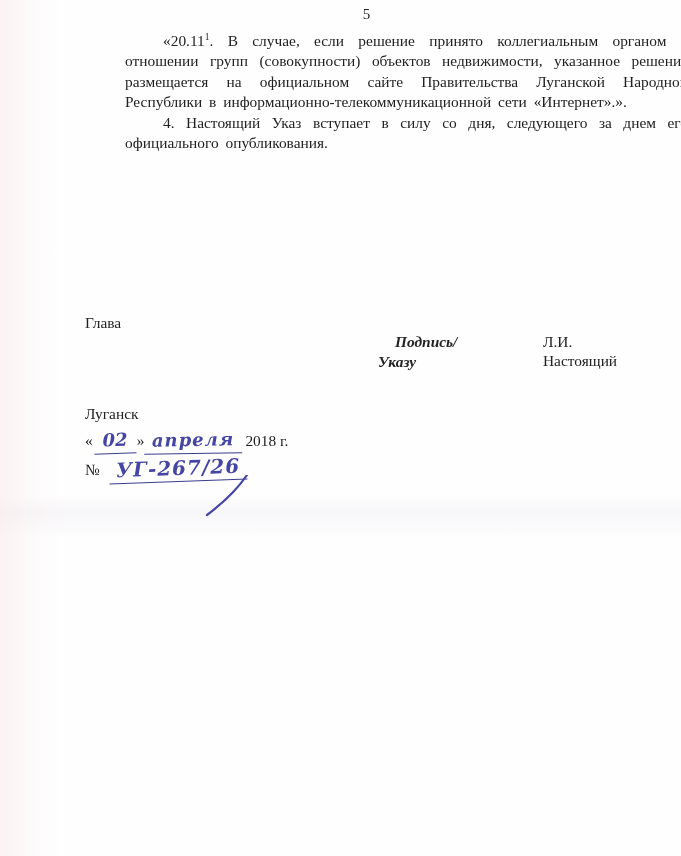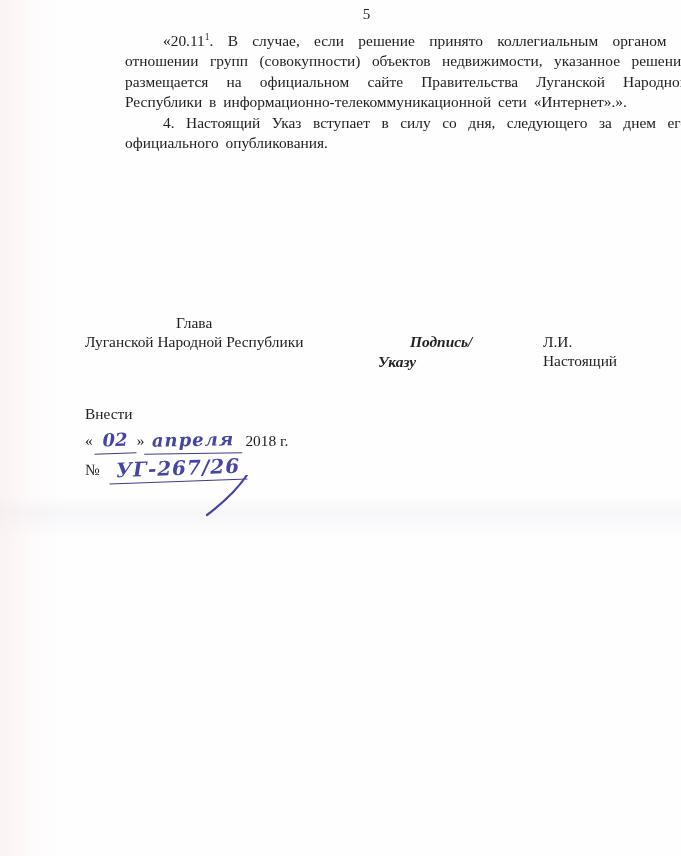--- a/index.html
+++ b/index.html
@@ -59,21 +59,21 @@
   .sig-left {
     position: absolute; left: 0; top: 0;
     width: max-content;
     text-align: center;
   }
   .sig-mid {
     position: absolute; left: 293px; top: 19px;
     font-weight: bold; font-style: italic;
     line-height: 20px;
   }
-  .stamp-l1 { margin-left: 32px; font-style: italic; }
+  .stamp-l1 { margin-left: 17px; font-style: italic; }
   .sig-right {
     position: absolute; left: 458px; top: 19px;
   }
   .footer {
     position: absolute;
     left: 85px; top: 405px;
     font-size: 15.4px;
   }
   .city { margin-bottom: 4px; }
   .date-line { line-height: 26px; white-space: nowrap; }
@@ -123,31 +123,30 @@
   <div class="page-number">5</div>
 
   <div class="body-text">
     <p class="para"><span>«20.11</span><sup class="fnote">1</sup><span>. В случае, если решение принято коллегиальным органом в отношении групп (совокупности) объектов недвижимости, указанное решение размещается на официальном сайте Правительства Луганской Народной Республики в информационно-телекоммуникационной сети «Интернет».».</span></p>
     <p class="para">4. Настоящий Указ вступает в силу со дня, следующего за днем его официального опубликования.</p>
   </div>
 
   <div class="signature">
     <div class="sig-left">
       <div>Глава</div>
-      <div>Луганской Народной Республики</div>
     </div>
     <div class="sig-mid">
       <div class="stamp-l1">Подпись/</div>
       <div class="stamp-l2">Указу</div>
     </div>
     <div class="sig-right">Л.И. Настоящий</div>
   </div>
 
   <div class="footer">
-    <div class="city">Внести</div>
+    <div class="city">Луганск</div>
     <div class="date-line"><span>«</span><span class="hw hw-day">02</span><span>»</span><span class="hw hw-month">апреля</span><span>2018 г.</span></div>
     <div class="num-line"><span>№</span><span class="hw hw-number">УГ-267/26</span>
       <svg class="flourish" width="64" height="42" viewBox="0 0 64 42">
         <path d="M46,0 C38,12 22,28 6,40" stroke="currentColor" fill="none" stroke-width="2.2" stroke-linecap="round"></path>
       </svg>
     </div>
   </div>
 
 </div>
 

